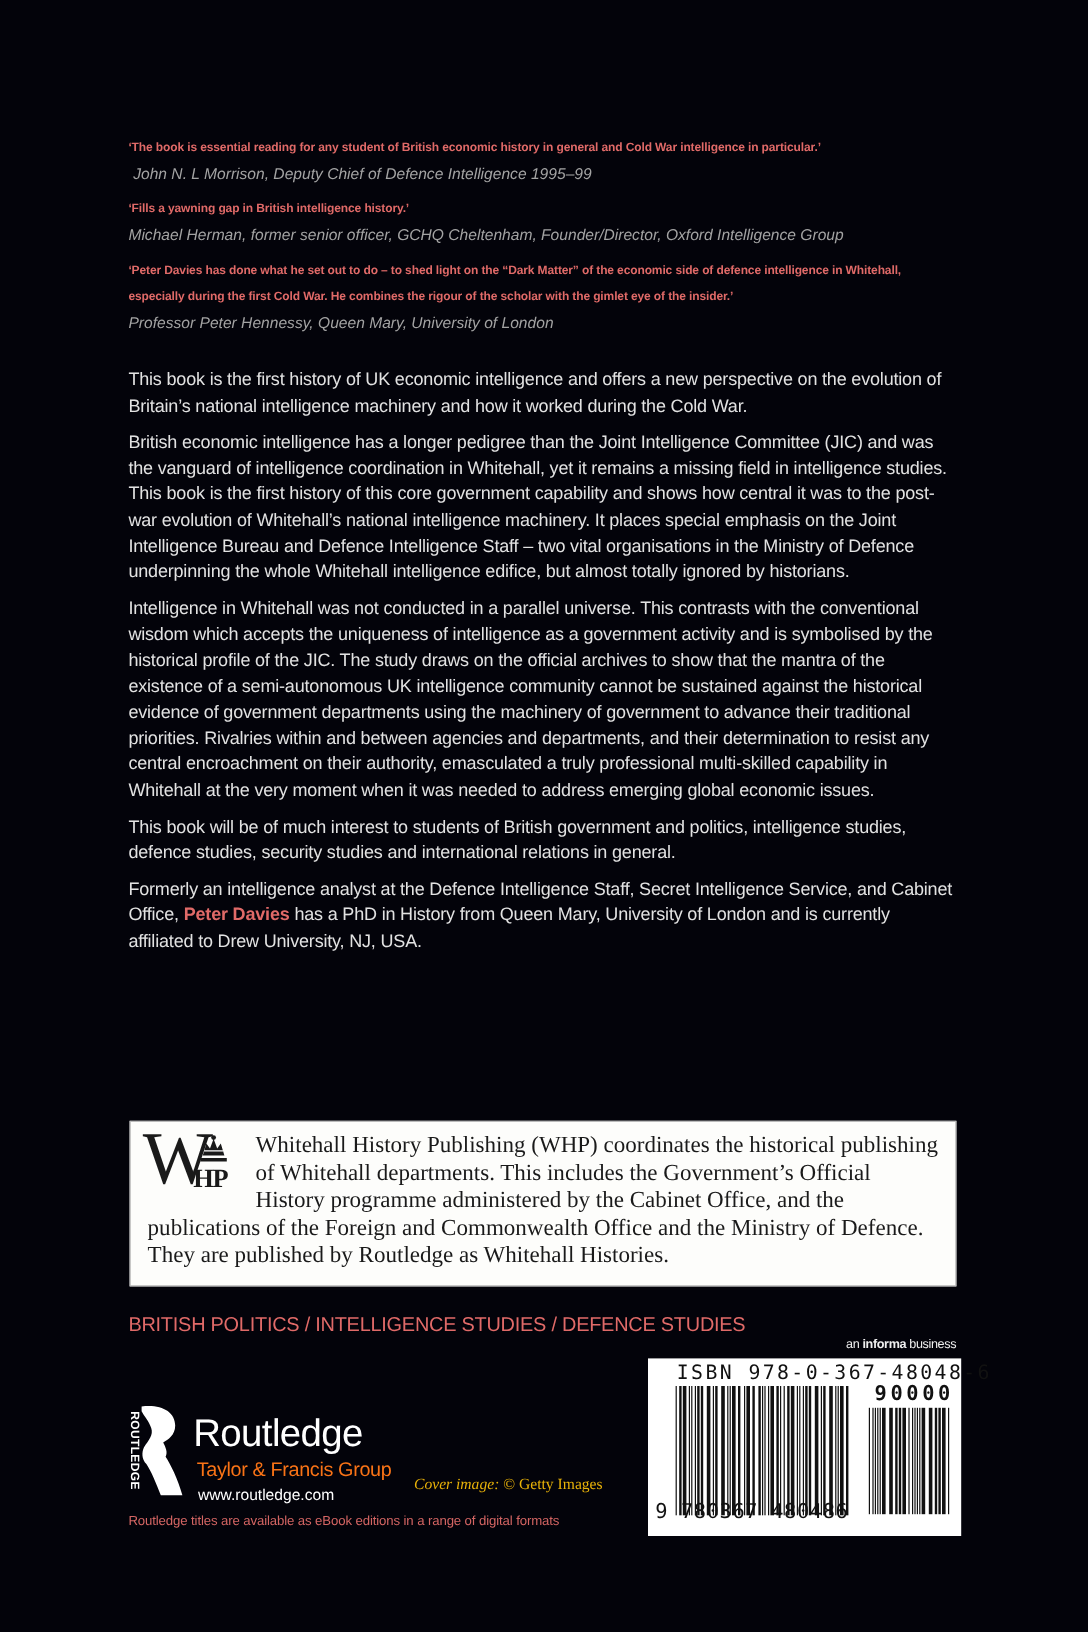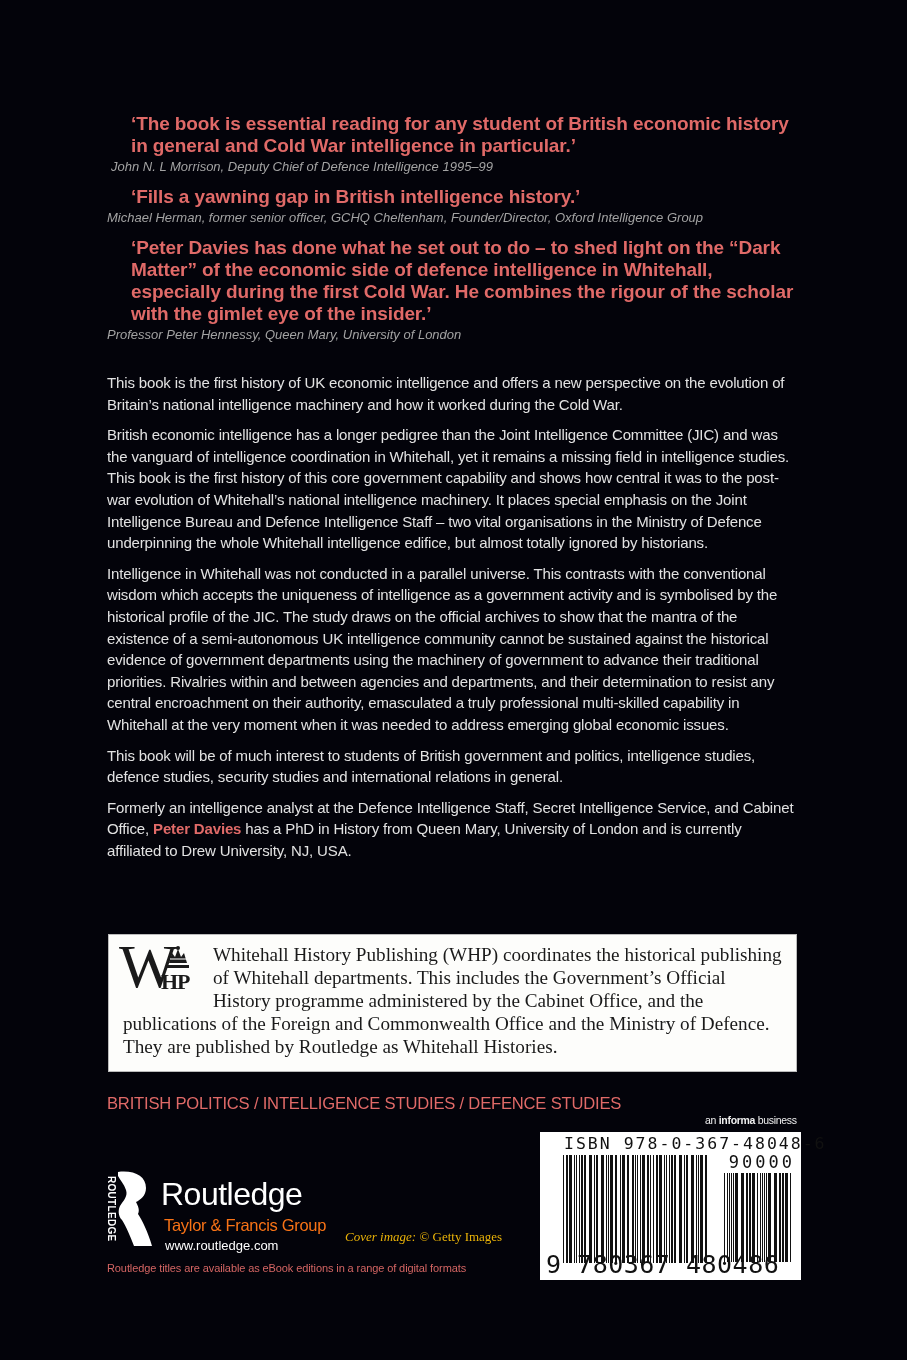--- a/index.html
+++ b/index.html
@@ -2,44 +2,44 @@
 <html><head>
 <meta charset="utf-8">
 <style>
   * { margin: 0; padding: 0; box-sizing: border-box; }
   html, body { width: 907px; height: 1360px; background: #03030a; overflow: hidden; }
   body { position: relative; font-family: "Liberation Sans", sans-serif; color: #e6e6e6; }
 
   .content { position: absolute; left: 107px; top: 113px; width: 690px; }
 
   .quote { margin-bottom: 9px; }
-  .quote-text { color: #e06a68; font-weight: bold; font-size: 19px; line-height: 22px; letter-spacing: -0.1px; margin-left: 24px; }
+  .quote-text { color: #e06a68; font-weight: bold; font-size: 10px; line-height: 22px; letter-spacing: -0.1px; }
   .quote-attr { color: #a3a3a3; font-style: italic; font-size: 13px; line-height: 20px; font-weight: 300; }
   .quote-attr.indent { padding-left: 4px; }
 
   .blurb { margin-top: 27px; }
   .para { font-size: 15px; line-height: 21.6px; color: #e2e2e2; margin-bottom: 9px; letter-spacing: -0.15px; }
   .para .hl { color: #e06a68; font-weight: bold; }
 
   .whp-box { position: absolute; left: 108px; top: 934px; width: 689px; height: 138px; background: #fdfdfb; border: 1px solid #bbb; padding: 8px 12px 0 14px; font-family: "Liberation Serif", serif; color: #1a1a1a; font-size: 19.2px; line-height: 23px; }
   .whp-logo { float: left; width: 82px; height: 64px; position: relative; margin-right: 8px; margin-top: 2px; }
   .whp-logo .w { position: absolute; left: -4px; top: -10px; font-size: 62px; line-height: 62px; font-family: "Liberation Serif", serif; color: #1a1a1a; letter-spacing: -4px; }
   .whp-logo .hp { position: absolute; left: 38px; top: 26px; font-size: 22px; line-height: 22px; font-weight: bold; font-family: "Liberation Serif", serif; letter-spacing: -1px; }
   .whp-logo .crest { position: absolute; left: 41px; top: 0px; width: 28px; height: 24px; }
 
   .subject { position: absolute; left: 107px; top: 1094px; color: #e06a68; font-size: 16.6px; letter-spacing: -0.2px; }
   .informa { position: absolute; left: 705px; top: 1114px; color: #f0f0f0; font-size: 10.5px; letter-spacing: -0.3px; }
   .informa b { font-weight: bold; }
 
   .barcode-box { position: absolute; left: 540px; top: 1132px; width: 261px; height: 148px; background: #fff; }
   .isbn-text { position: absolute; left: 24px; top: 2px; font-family: "DejaVu Sans Mono", monospace; font-size: 16.5px; color: #111; letter-spacing: 2px; white-space: nowrap; }
-  .price { position: absolute; right: 6px; top: 20px; font-family: "DejaVu Sans Mono", monospace; font-size: 17px; color: #111; letter-spacing: 3px; }
+  .price { position: absolute; right: 6px; top: 20px; font-family: "DejaVu Sans Mono", monospace; font-size: 17px; color: #111; letter-spacing: 3px; font-weight: bold; }
   .bars { position: absolute; left: 22px; top: 23px; width: 150px; height: 108px; }
   .bars2 { position: absolute; left: 183px; top: 41px; width: 72px; height: 89px; }
-  .ean { position: absolute; left: 6px; top: 118px; font-family: "DejaVu Sans Mono", monospace; font-size: 25px; color: #111; letter-spacing: 0.5px; background: transparent; white-space: pre; }
+  .ean { position: absolute; left: 6px; top: 118px; font-family: "DejaVu Sans Mono", monospace; font-size: 17px; color: #111; letter-spacing: 0.5px; background: transparent; white-space: pre; }
 
   .rt-logo { position: absolute; left: 104px; top: 1170px; width: 50px; height: 78px; }
   .rt-vertical { position: absolute; left: 99px; top: 1176px; width: 24px; height: 66px; }
   .rt-vertical span { display: block; transform: rotate(90deg); transform-origin: left top; position: absolute; left: 18px; top: 0; font-size: 10px; font-weight: bold; color: #fff; white-space: nowrap; letter-spacing: 0.3px; }
   .rt-name { position: absolute; left: 161px; top: 1176px; font-size: 32px; color: #fff; letter-spacing: -0.5px; }
   .rt-group { position: absolute; left: 164px; top: 1216px; font-size: 16.5px; color: #f97316; letter-spacing: -0.3px; }
   .rt-url { position: absolute; left: 165px; top: 1238px; font-size: 13px; color: #fff; text-align: right; }
   .cover-credit { position: absolute; left: 345px; top: 1229px; font-family: "Liberation Serif", serif; font-size: 13px; color: #eab308; }
   .cover-credit i { font-style: italic; }
   .ebook-note { position: absolute; left: 107px; top: 1262px; font-size: 11px; color: #d46563; letter-spacing: -0.1px; }

